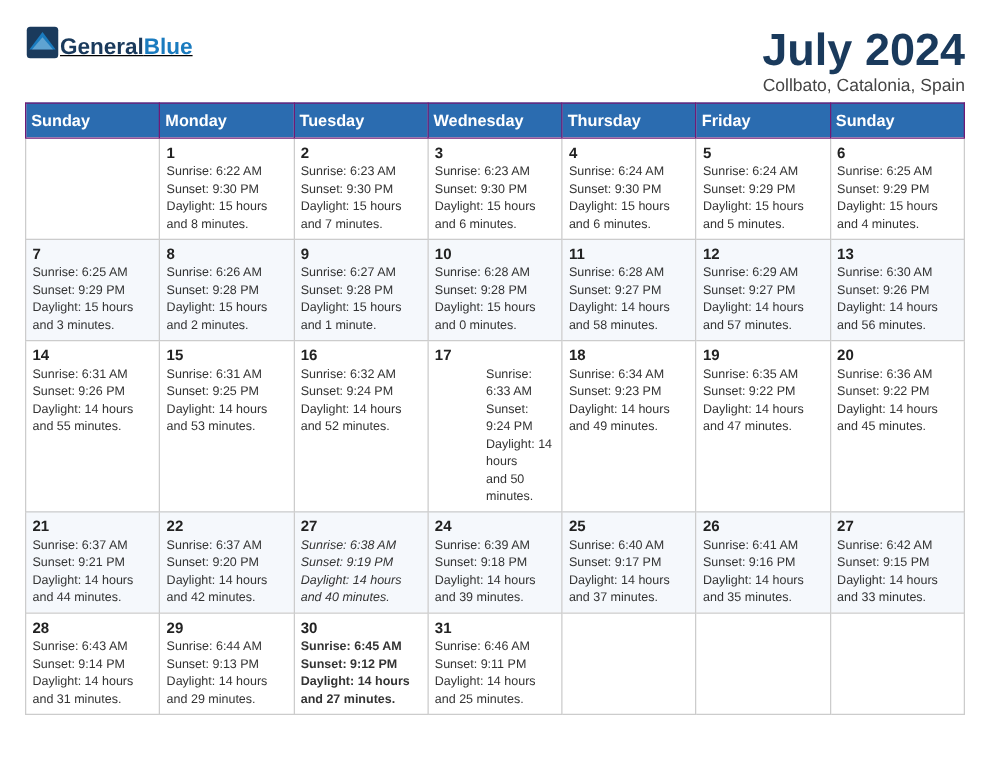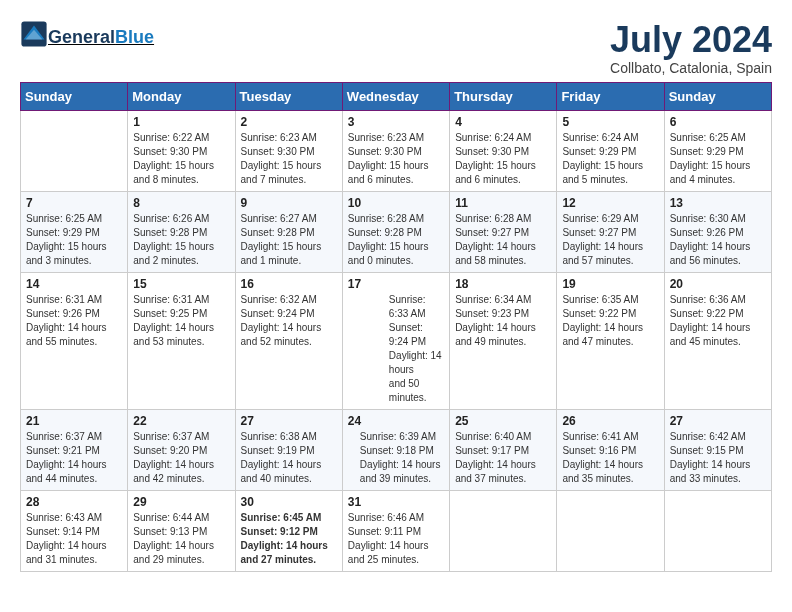--- a/index.html
+++ b/index.html
@@ -279,28 +279,28 @@
         </td>
         <td>
           <span class="day-number">22</span>
           <div class="day-info" style="white-space: pre-line;">Sunrise: 6:37 AM
 Sunset: 9:20 PM
 Daylight: 14 hours
 and 42 minutes.</div>
         </td>
         <td>
           <span class="day-number">27</span>
-          <div class="day-info" style="white-space: pre-line;">Sunrise: 6:38 AM
+          <div class="day-info" style="white-space: pre-line; font-style: italic;">Sunrise: 6:38 AM
 Sunset: 9:19 PM
 Daylight: 14 hours
 and 40 minutes.</div>
         </td>
         <td>
           <span class="day-number">24</span>
-          <div class="day-info" style="white-space: pre-line; margin-left: 12px;">Sunrise: 6:39 AM
+          <div class="day-info" style="white-space: pre-line;">Sunrise: 6:39 AM
 Sunset: 9:18 PM
 Daylight: 14 hours
 and 39 minutes.</div>
         </td>
         <td>
           <span class="day-number">25</span>
           <div class="day-info" style="white-space: pre-line;">Sunrise: 6:40 AM
 Sunset: 9:17 PM
 Daylight: 14 hours
 and 37 minutes.</div>

